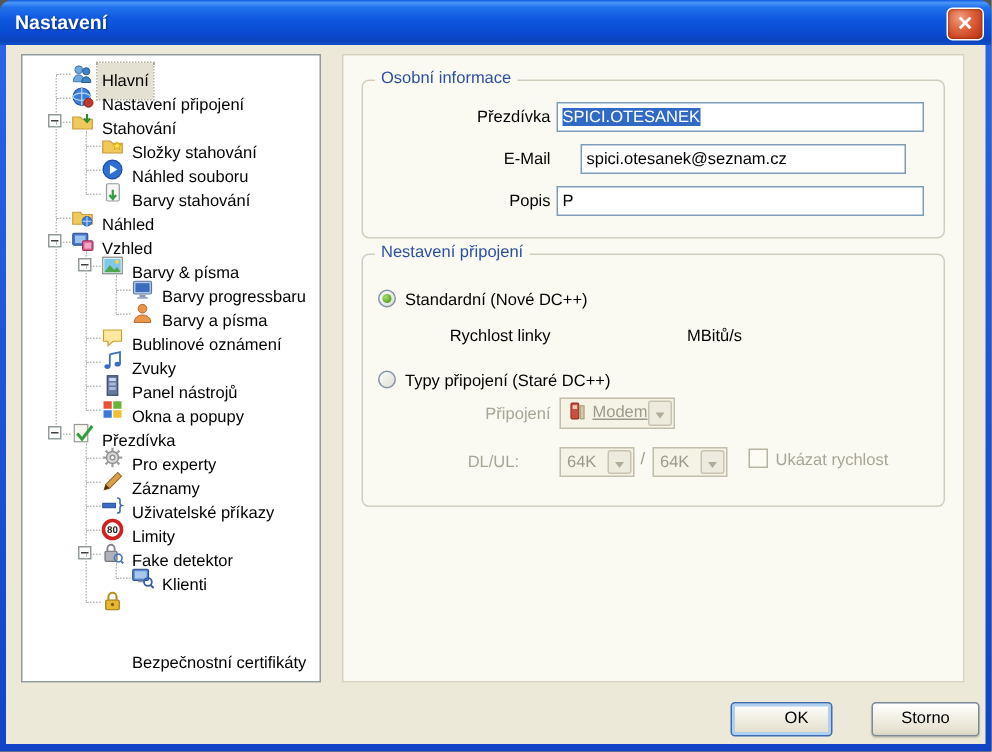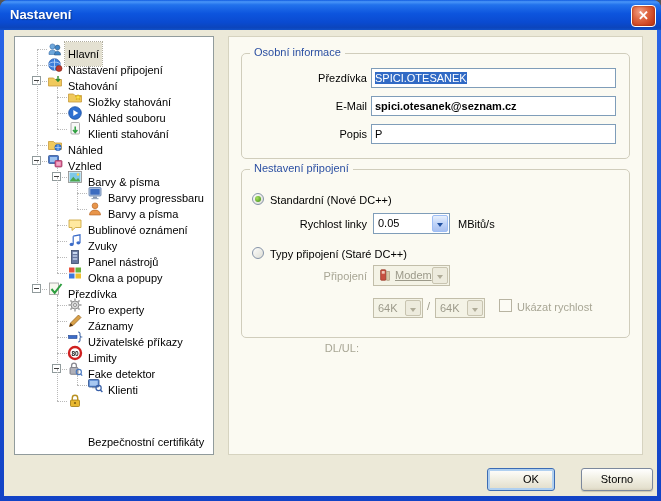--- a/index.html
+++ b/index.html
@@ -180,21 +180,21 @@
         </div>
         <div class="guide-v" style="left: 42px; top: 76px; height: 16px;"></div>
         <div class="guide-h" style="left: 42px; top: 92px; width: 10px;"></div>
         <div class="tree-row" style="top: 84px;">
           <div class="ticon" style="left: 52px; top: 0px;">
             <svg width="16" height="16" viewBox="0 0 16 16">
               <rect x="4" y="1.5" width="8.5" height="11.5" rx="1" fill="#F7F7F7" stroke="#999" stroke-width="0.8"></rect>
               <path d="M8.2 5.5v6M6 9l2.2 2.6L10.4 9" stroke="#2FA040" stroke-width="1.5" fill="none"></path>
             </svg>
           </div>
-          <div class="tree-label" style="left: 70px;">Klienti stahování</div>
+          <div class="tree-label" style="left: 70px;">Barvy stahování</div>
         </div>
         <div class="guide-v" style="left: 22px; top: 44px; height: 64px;"></div>
         <div class="guide-h" style="left: 22px; top: 108px; width: 10px;"></div>
         <div class="tree-row" style="top: 100px;">
           <div class="ticon" style="left: 32px; top: 0px;">
             <svg width="16" height="16" viewBox="0 0 16 16">
               <path d="M1.5 4.5h5L8 6h6.5v6.5H1.5z" fill="#F0C95C" stroke="#C89B3C" stroke-width="0.8"></path>
               <circle cx="11" cy="10.5" r="3.2" fill="#3C7EDB" stroke="#1A4FA0" stroke-width="0.6"></circle>
               <path d="M7.8 10.5h6.4M11 7.3v6.4" stroke="#BFD9F7" stroke-width="0.7"></path>
             </svg>
@@ -412,46 +412,45 @@
       </div>
 
     <div class="right-panel" style="left:224px; top:6px;">
 
       <div class="groupbox" style="left:12px; top:16px; width:389px; height:106px;">
         <span class="group-caption">Osobní informace</span>
       </div>
       <span class="fld-label" style="left:16px; top:35px; width:122px;">Přezdívka</span>
       <div class="txt-input" style="left:142px; top:31px; width:245px;"><span class="sel-text">SPICI.OTESANEK</span></div>
       <span class="fld-label" style="left:16px; top:63px; width:122px;">E-Mail</span>
-      <input class="txt-input" style="left: 142px; top: 59px; width: 245px; font-weight: bold;" value="spici.otesanek@seznam.cz">
+      <input class="txt-input" style="left: 158px; top: 59px; width: 217px;" value="spici.otesanek@seznam.cz">
       <span class="fld-label" style="left:16px; top:91px; width:122px;">Popis</span>
       <input class="txt-input" style="left: 142px; top: 87px; width: 245px;" value="P">
 
       <div class="groupbox" style="left:12px; top:132px; width:389px; height:169px;">
         <span class="group-caption">Nestavení připojení</span>
       </div>
 
       <span class="radio sel" style="left:23px; top:156px;"></span>
       <span class="radio-label" style="left:41px; top:157px;">Standardní (Nové DC++)</span>
 
       <span class="fld-label" style="left:16px; top:181px; width:122px;">Rychlost linky</span>
-      <div class="combo" style="left:144px; top:176px; width:77px;"><span>0.05</span><span class="arrow-btn"></span></div>
       <span class="radio-label" style="left:229px; top:181px;">MBitů/s</span>
 
       <span class="radio" style="left:23px; top:210px;"></span>
       <span class="radio-label" style="left:41px; top:211px;">Typy připojení (Staré DC++)</span>
 
       <span class="fld-label dis" style="left:16px; top:233px; width:122px;">Připojení</span>
       <div class="combo disabled" style="left:144px; top:228px; width:77px;text-decoration:underline;"><span class="cicon"><svg width="14" height="14" viewBox="0 0 16 16">
               <rect x="3" y="2" width="6" height="12" rx="1" fill="#C85040" stroke="#903020" stroke-width="0.8"></rect>
               <rect x="4.3" y="3.5" width="3.4" height="3" fill="#F0C8B8"></rect>
               <rect x="10" y="4" width="3" height="10" fill="#D8C8A8" stroke="#A09070" stroke-width="0.7"></rect>
             </svg></span><span>Modem</span><span class="arrow-btn"></span></div>
 
-      <span class="fld-label dis" style="left:32px; top:265px; width:98px;margin-top:40px;">DL/UL:</span>
+      <span class="fld-label dis" style="left:19px; top:265px; width:98px;">DL/UL:</span>
       <div class="combo disabled" style="left:144px; top:261px; width:50px; height:20px;"><span>64K</span><span class="arrow-btn"></span></div>
       <span class="slash" style="left:198px; top:263px;">/</span>
       <div class="combo disabled" style="left:206px; top:261px; width:50px; height:20px;"><span>64K</span><span class="arrow-btn"></span></div>
       <span class="checkbox" style="left:270px; top:262px;"></span>
       <span class="radio-label dis" style="left:288px; top:264px;">Ukázat rychlost</span>
     </div>
 
     <div class="xp-btn default" style="left:483px; top:438px; width:68px;">OK</div>
     <div class="xp-btn" style="left:577px; top:438px; width:72px;">Storno</div>
   </div>

